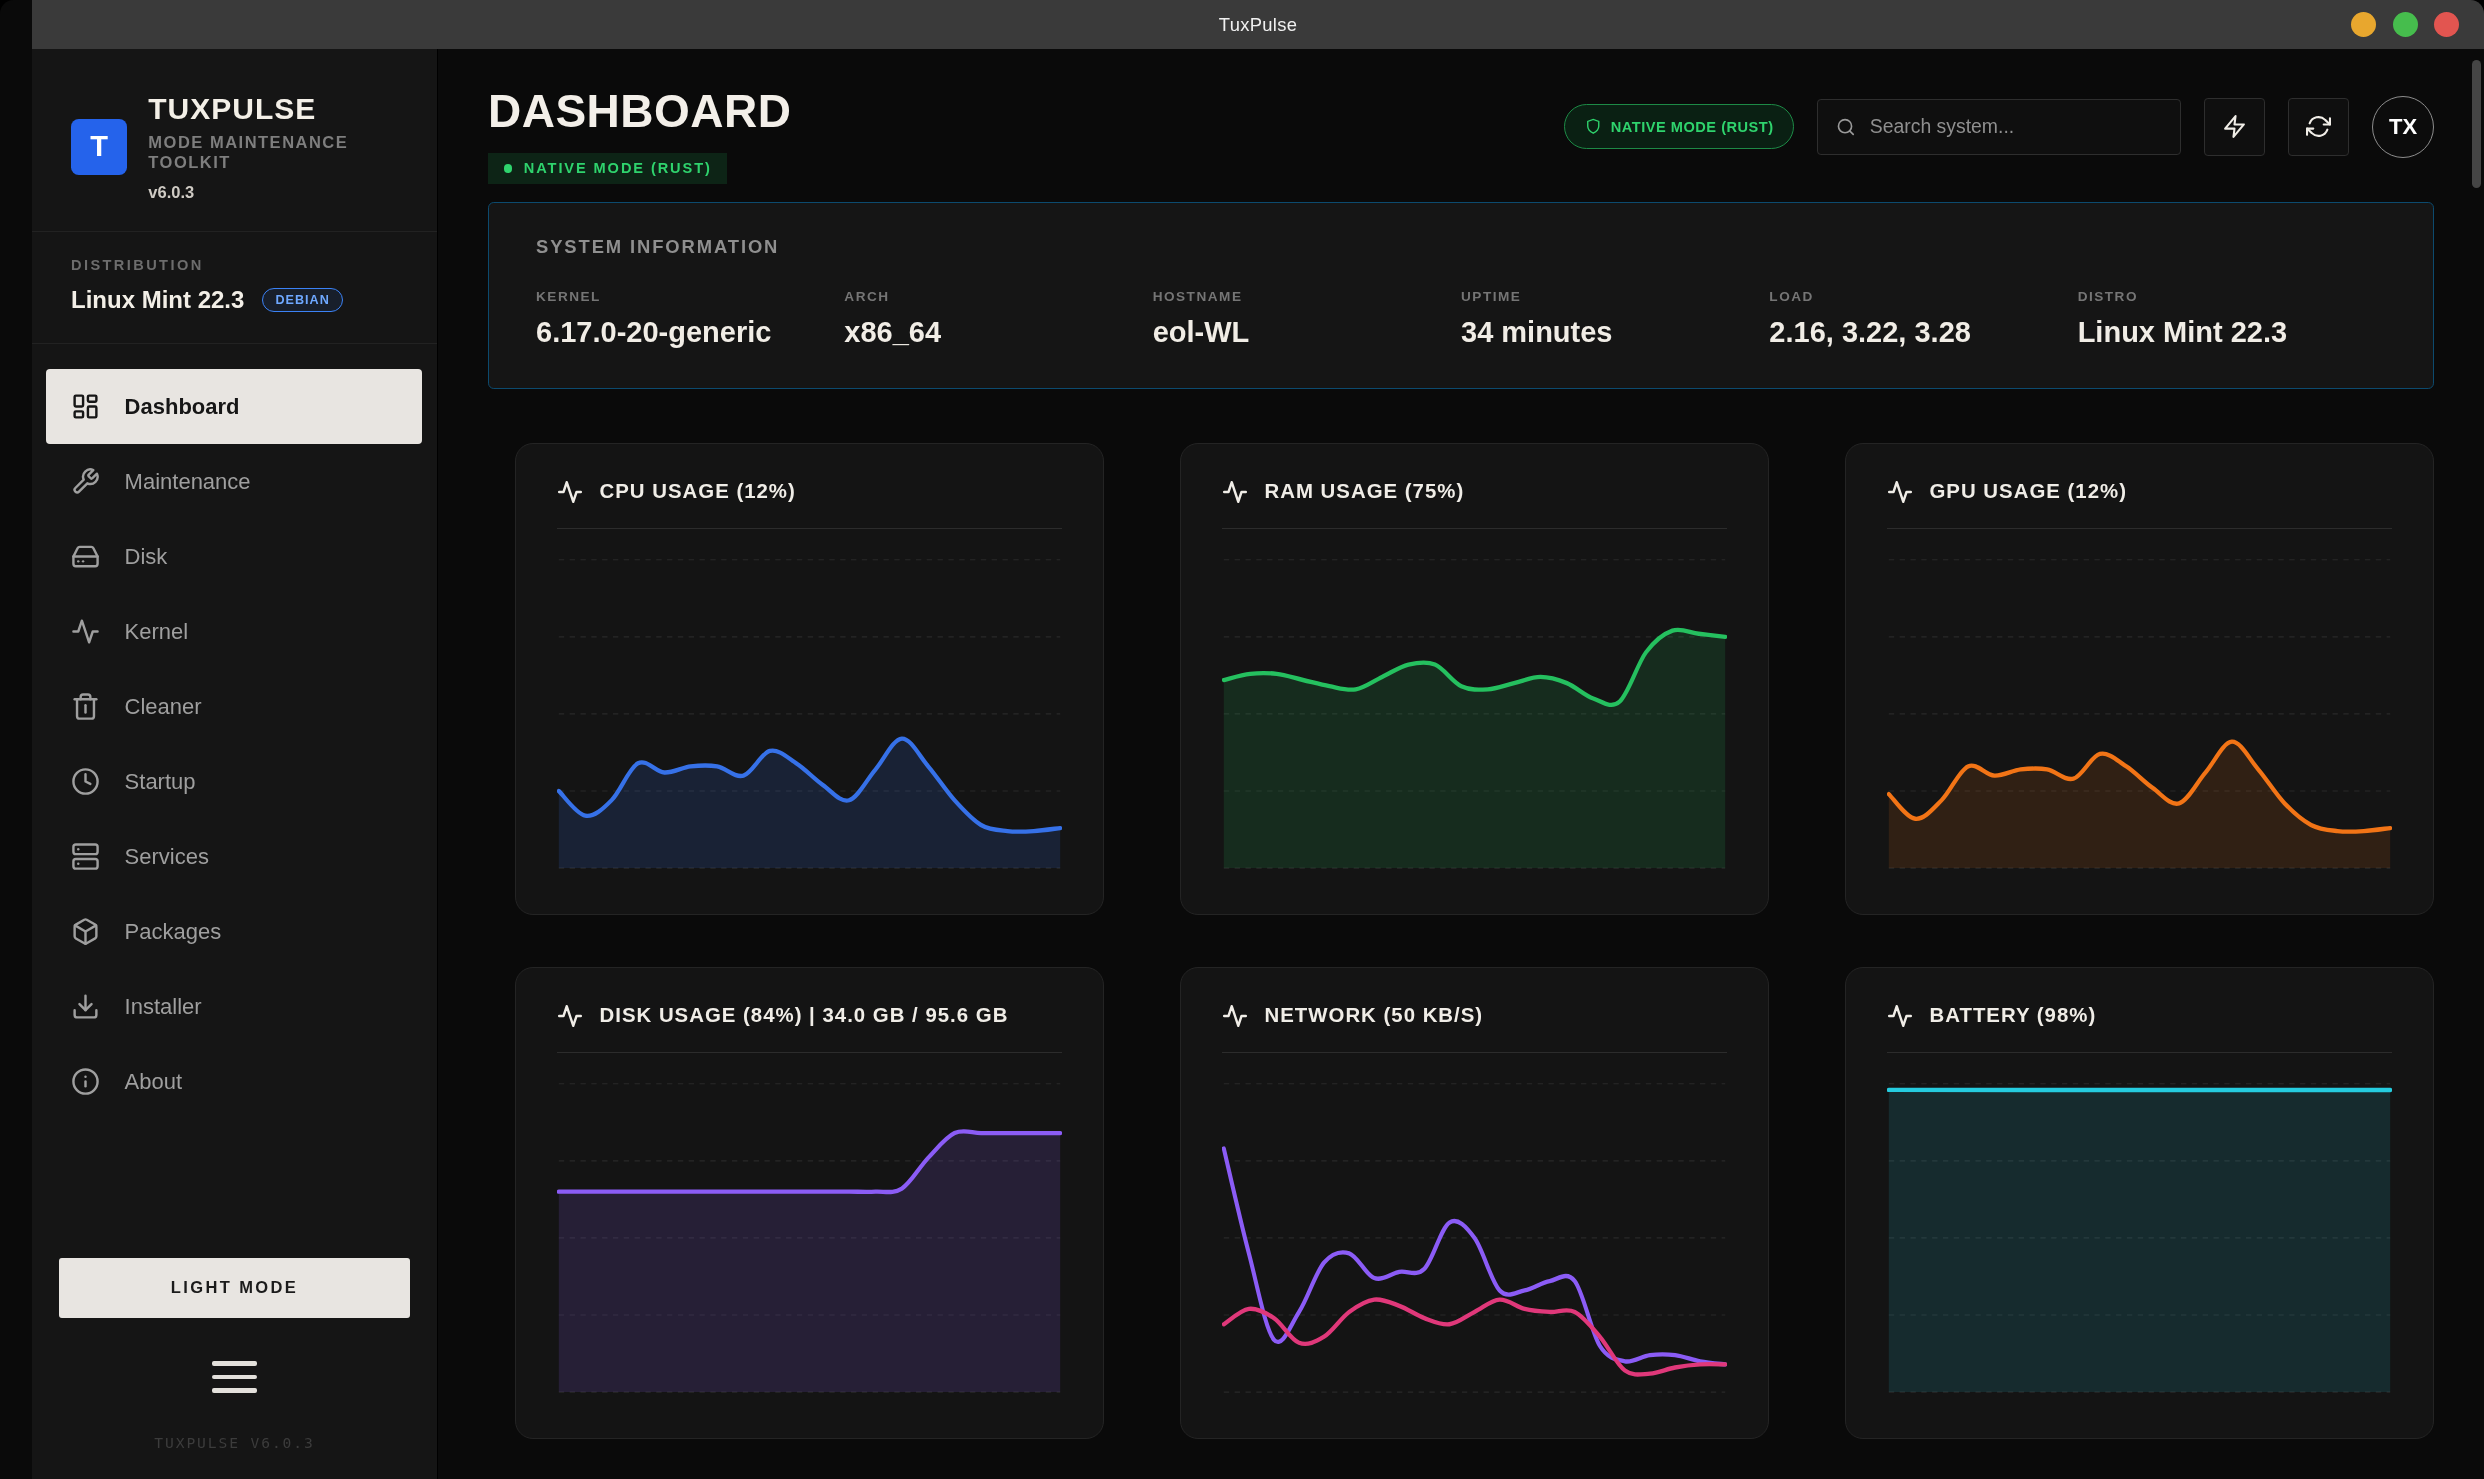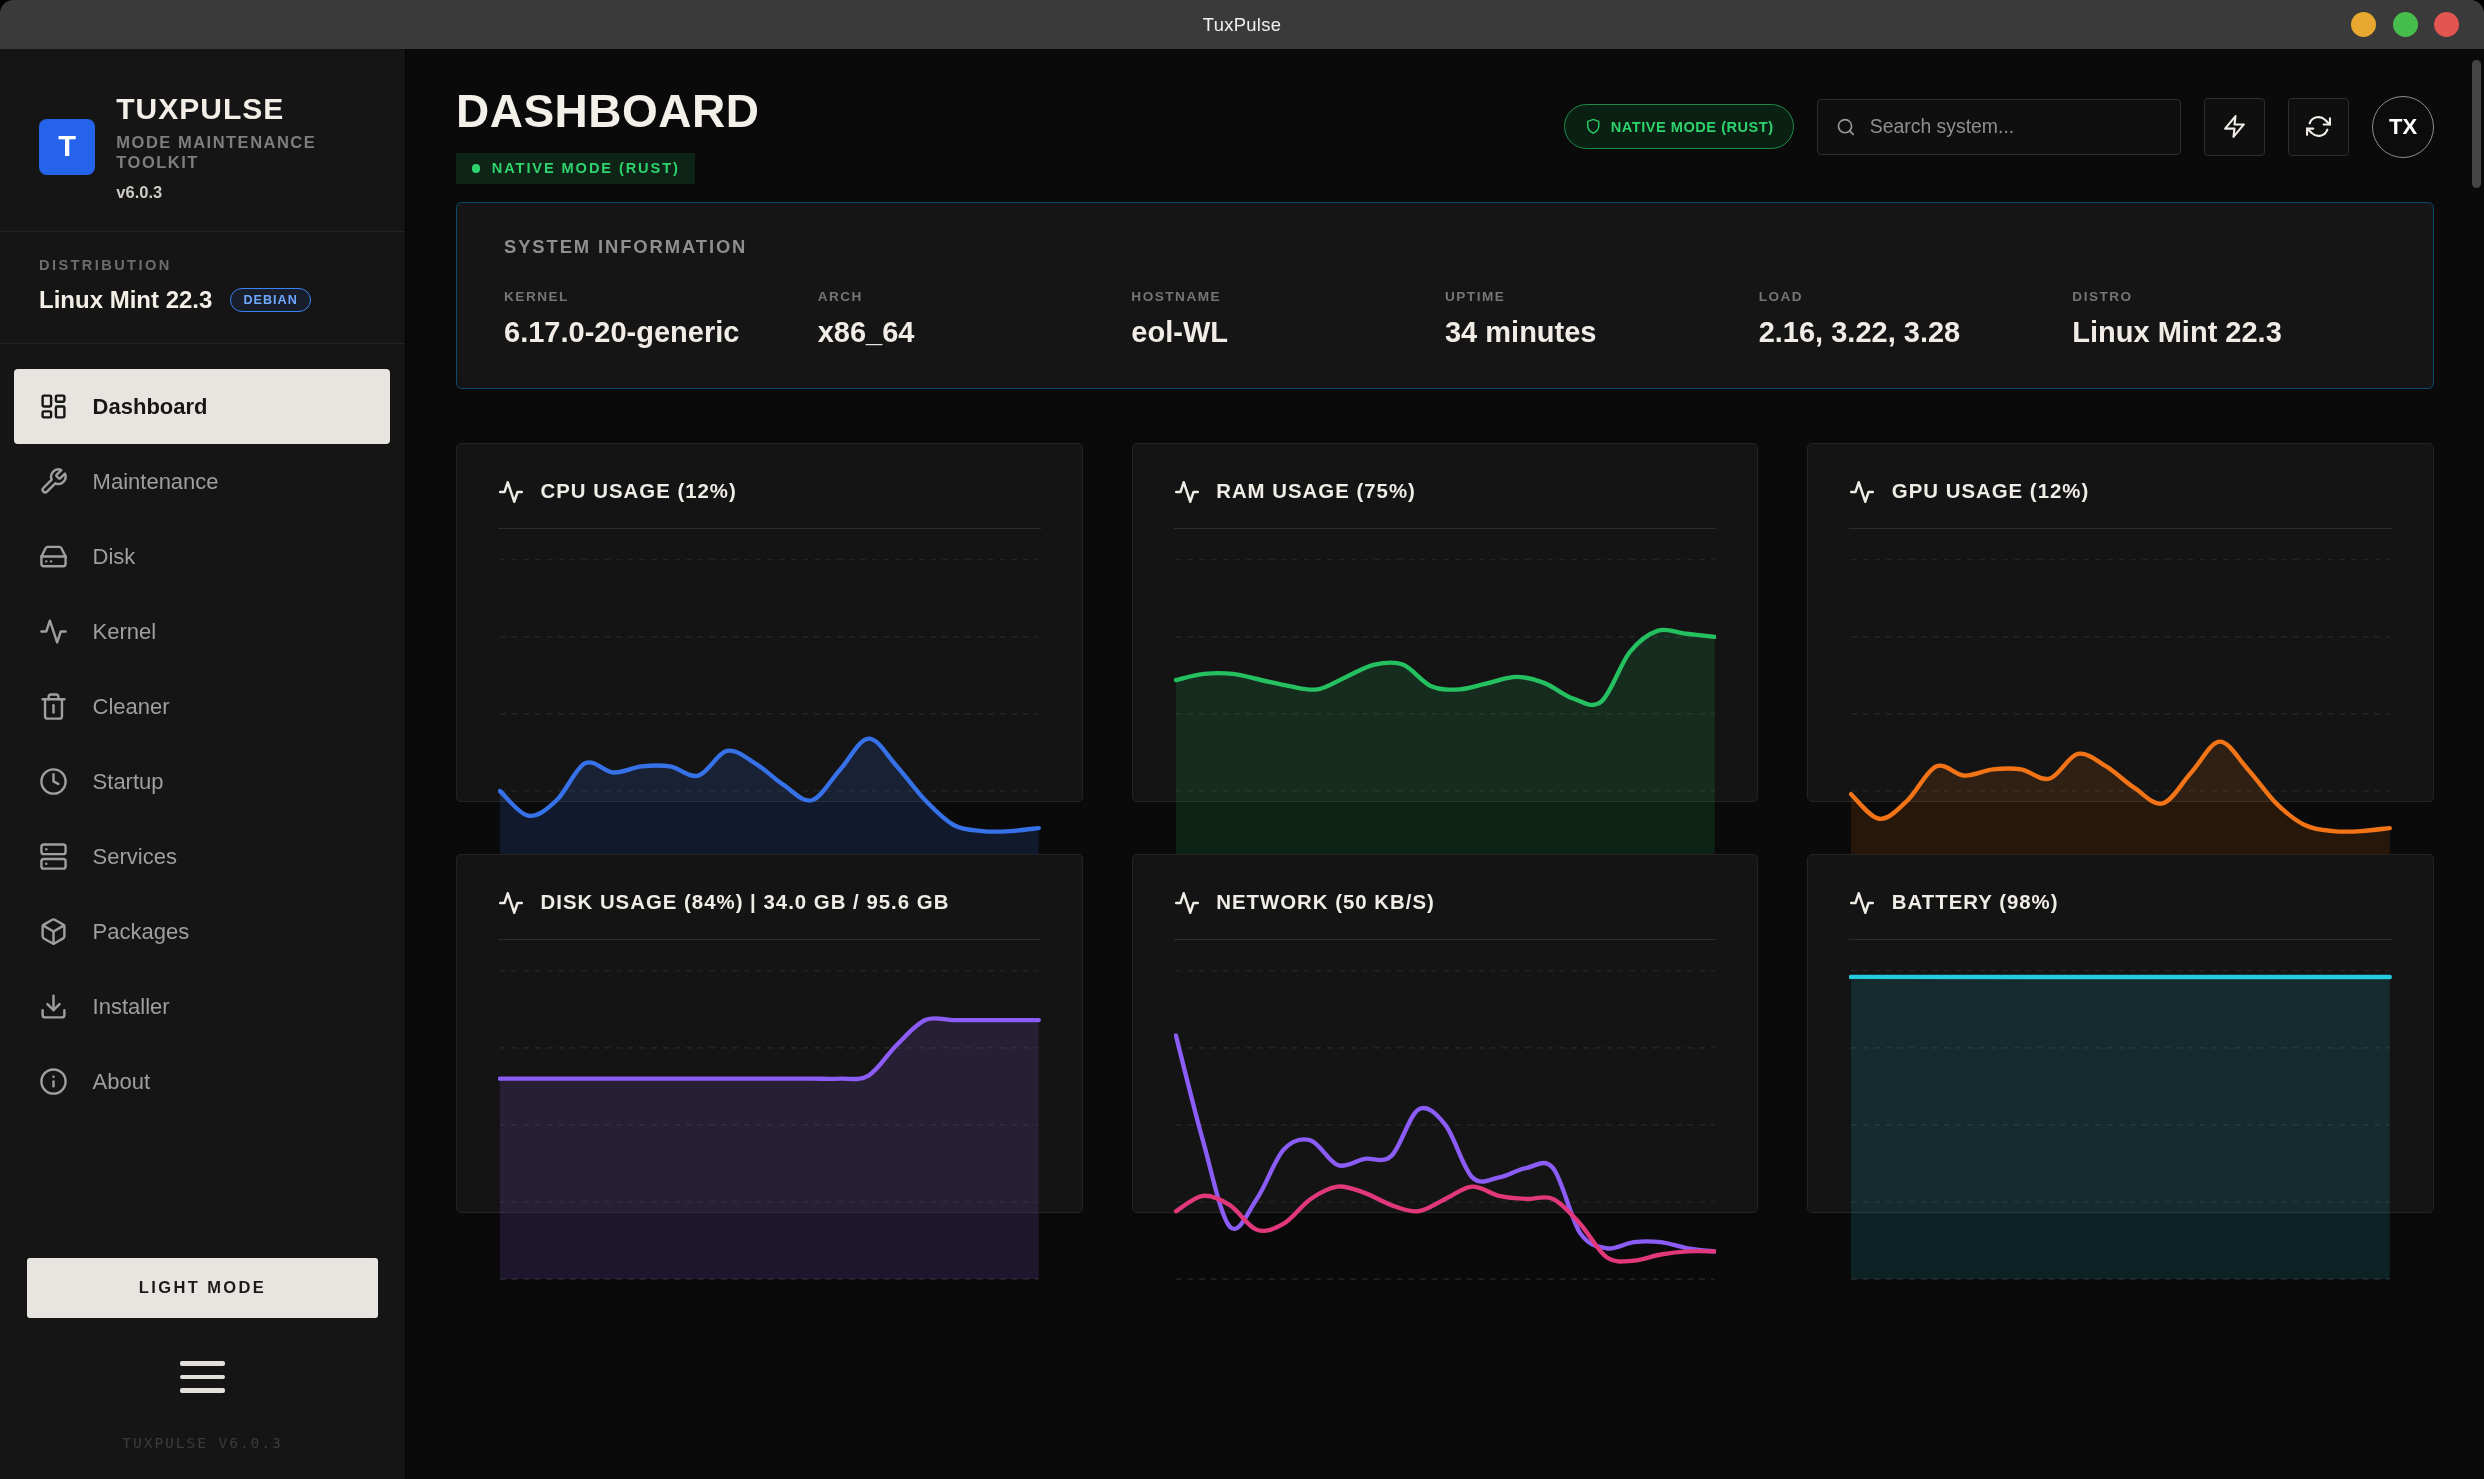--- a/index.html
+++ b/index.html
@@ -4,21 +4,21 @@
 <style>
   * { box-sizing: border-box; margin: 0; padding: 0; }
   html,body { background:#000; }
   body {
     width:2484px; height:1480px;
     font-family:"Liberation Sans", sans-serif;
     color:#e8e5e0;
     overflow:hidden;
   }
   .window{ width:2484px; height:1480px; display:flex; flex-direction:column;
-    border-radius:13.6px 13.6px 0 0; overflow:hidden; background:#0a0a0a; position:relative;}
+    border-radius:13.6px 13.6px 0 0; overflow:hidden; background:#0a0a0a; position:relative;padding-left:32px;}
   
   .titlebar{ height:49px; flex:0 0 49px; background:#3a3a3a; display:flex; align-items:center;
     justify-content:center; position:relative; }
   .titlebar-title{ font-size:18.4px; color:#f0f0f0; letter-spacing:0.3px; }
   .traffic{ position:absolute; right:25px; top:0; height:49px; display:flex; align-items:center; gap:16.5px;}
   .light{ width:25px; height:25px; border-radius:50%; }
   .light.yellow{ background:#e8a72e; }
   .light.green{ background:#46bd4d; }
   .light.red{ background:#e25550; }
   
@@ -76,21 +76,21 @@
   .avatar{ width:62px; height:62px; border-radius:50%; border:1.9px solid #8d8d8d; background:#0c0c0c;
     display:flex; align-items:center; justify-content:center; font-size:22px; font-weight:bold; color:#fff; cursor:pointer;}
   
   .sysinfo{ margin-top:18px; background:#151515; border:1px solid #0c4a6e; border-radius:5.8px; padding:33px 47px 39px; }
   .sysinfo-title{ font-size:18.4px; font-weight:bold; letter-spacing:1.9px; color:#8f8f8f; }
   .sysinfo-grid{ display:grid; grid-template-columns:repeat(6,1fr); margin-top:31px; }
   .sys-label{ font-size:13.6px; font-weight:bold; letter-spacing:1.5px; color:#757575; }
   .sys-value{ font-size:29px; font-weight:bold; color:#f1ede6; margin-top:11.6px; }
   
   .charts{ margin-top:54px; display:grid; grid-template-columns:repeat(3,1fr); gap:52px 49px; }
-  .card{ background:#141414; border:1px solid #242424; border-radius:5px; padding:35px 41px 41px; height:359px; }
+  .card{ background:#141414; border:1px solid #242424; border-radius:18px; padding:35px 41px 41px; height:472px;margin-left:27px; }
   .card-head{ display:flex; align-items:center; gap:16.5px; padding-bottom:23px; border-bottom:1px solid #2c2c2c; }
   .card-head svg{ width:26px; height:26px; stroke:#f0ede7; stroke-width:2.2; fill:none;
     stroke-linecap:round; stroke-linejoin:round; flex:0 0 26px; }
   .card-title{ font-size:20.4px; font-weight:bold; letter-spacing:1px; color:#f0ede7; }
   .chart{ width:100%; height:320px; margin-top:23px; display:block; }
   
   .scroll-thumb{ position:absolute; right:2.9px; top:60px; width:8.7px; height:128px; border-radius:4.9px;
     background:#454545; cursor:pointer; }
 </style>
 </head>

